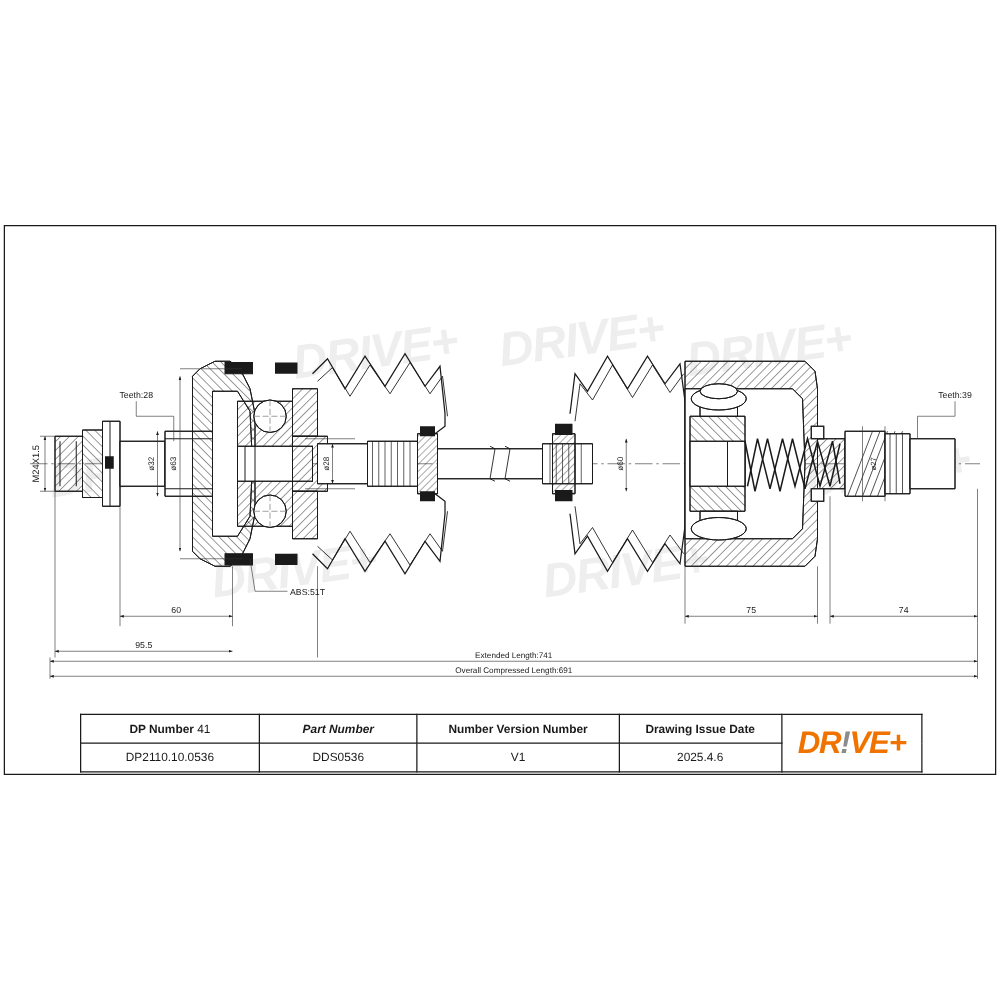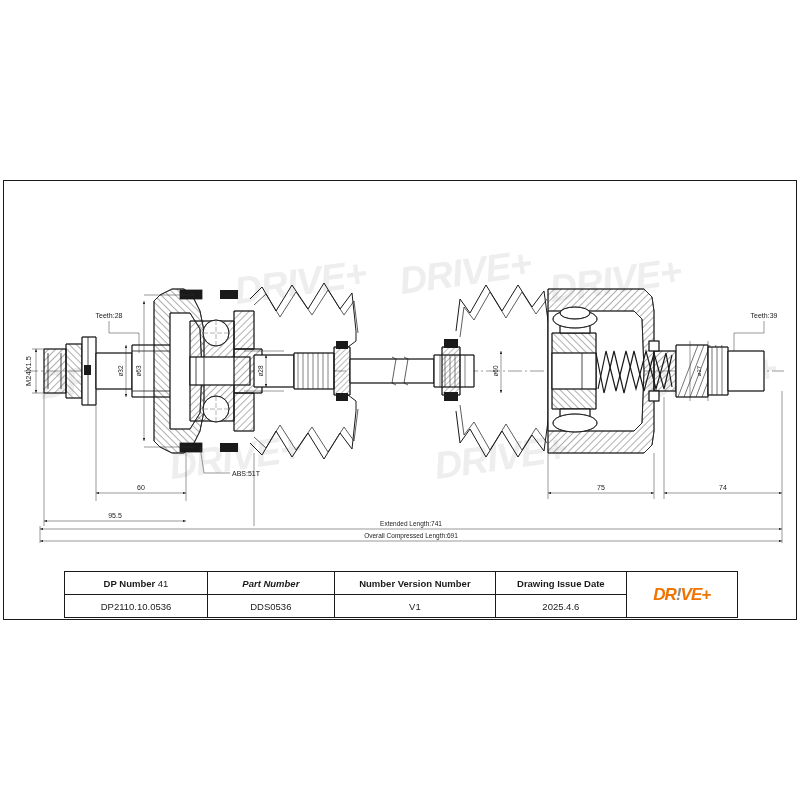--- a/index.html
+++ b/index.html
@@ -49,21 +49,21 @@
     height:22px;
     padding:0 2px;
   }
   #title-block tr.head td{font-weight:bold;}
   #title-block td.logo-cell{
     border:1px solid #1a1a1a;
     vertical-align:middle;
     padding:0;
   }
   .logo{
-    font-size:17px;
+    font-size:25px;
     font-weight:bold;
     font-style:italic;
     color:#F07300;
     letter-spacing:-1px;
     line-height:1;
     white-space:nowrap;
   }
   .logo .bang{color:#8c8c8c;}
   .dpnum-suffix{font-weight:normal;}
 </style>

